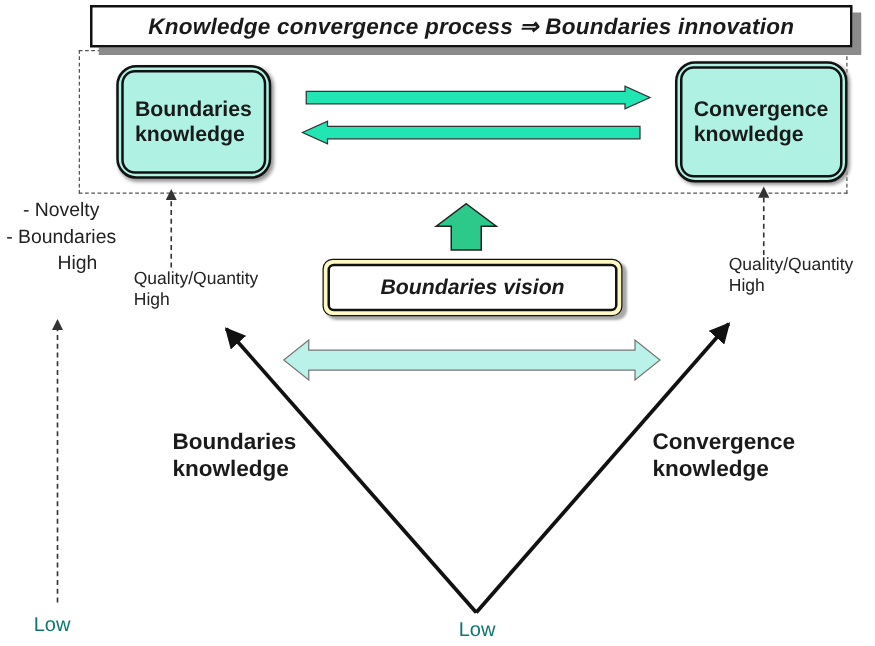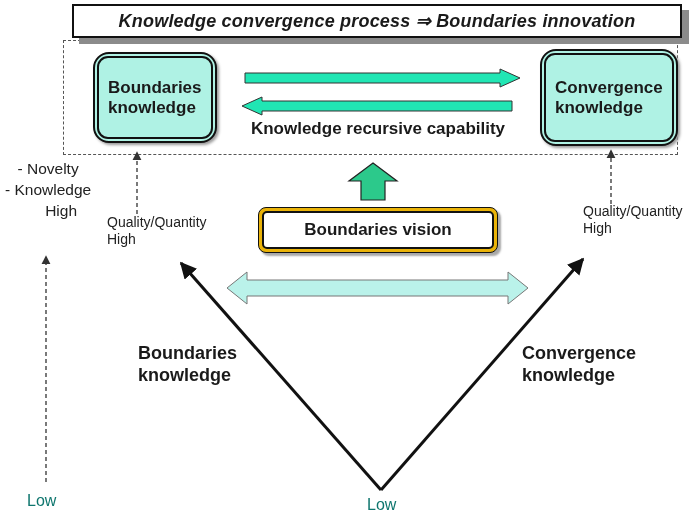--- a/index.html
+++ b/index.html
@@ -25,21 +25,21 @@
   }
   #left-kbox{left:93px;top:52px;width:120px;height:87px;}
   #right-kbox{left:540px;top:49px;width:134px;height:93px;}
   
   .cap-label{font-weight:bold;font-size:17px;text-align:center;z-index:2;}
   #integration-label{left:236px;top:50px;width:292px;}
   #recursive-label{left:238px;top:119px;width:280px;}
   
   #vision-box{
     left:258px;top:207px;width:232px;height:38px;border:1.5px solid #111;border-radius:8px;
-    background:#eab308;padding:3px;box-shadow:3px 3px 2px #a8a8a8;z-index:2;
+    background:#fef9c3;padding:3px;box-shadow:3px 3px 2px #a8a8a8;z-index:2;font-style:italic;
   }
   #vision-box-inner{
     width:100%;height:100%;border:2.5px solid #111;border-radius:5px;box-sizing:border-box;
     display:flex;align-items:center;justify-content:center;font-weight:bold;font-size:17px;background:#fff;
   }
   
   #novelty-list{left:5px;top:158px;font-size:15.5px;line-height:21px;color:#222;z-index:2;text-align:center;}
   #novelty-list .high{margin-left:26px;}
   
   .qq{font-size:14px;line-height:17px;color:#222;z-index:2;}
@@ -72,31 +72,30 @@
       <span>Boundaries knowledge</span>
     </div>
   </div>
 
   <div class="abs kbox" id="right-kbox" style="background-color: rgb(175, 242, 228);">
     <div class="kbox-inner" style="background-color: rgb(175, 242, 228);">
       <span>Convergence knowledge</span>
     </div>
   </div>
 
-  <div class="abs cap-label" id="recursive-label">Knowledge recursive capability</div>
 
   <div class="abs" id="vision-box">
     <div id="vision-box-inner">
       <span>Boundaries vision</span>
     </div>
   </div>
 
   <div class="abs" id="novelty-list">
     <div>- Novelty</div>
-    <div>- Knowledge</div>
+    <div>- Boundaries</div>
     <div class="high">High</div>
   </div>
 
   <div class="abs qq" id="qq-left">
     <div>Quality/Quantity</div>
     <div>High</div>
   </div>
 
   <div class="abs qq" id="qq-right">
     <div>Quality/Quantity</div>

